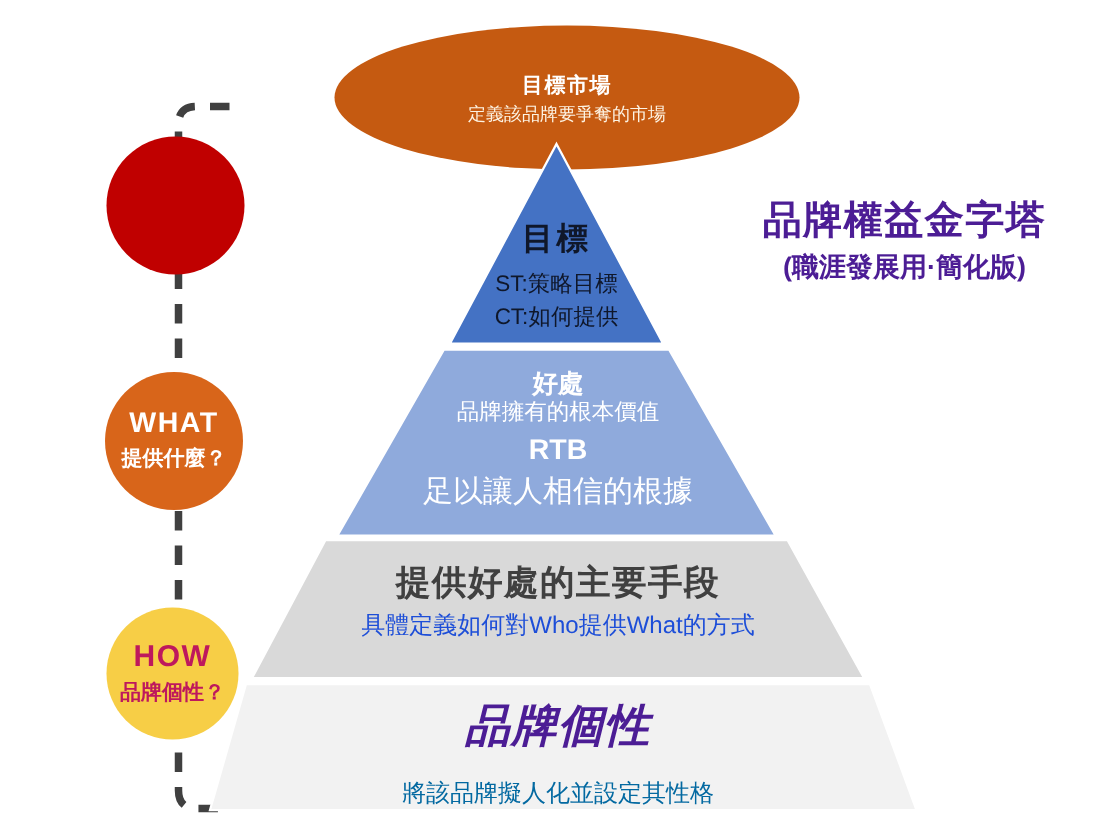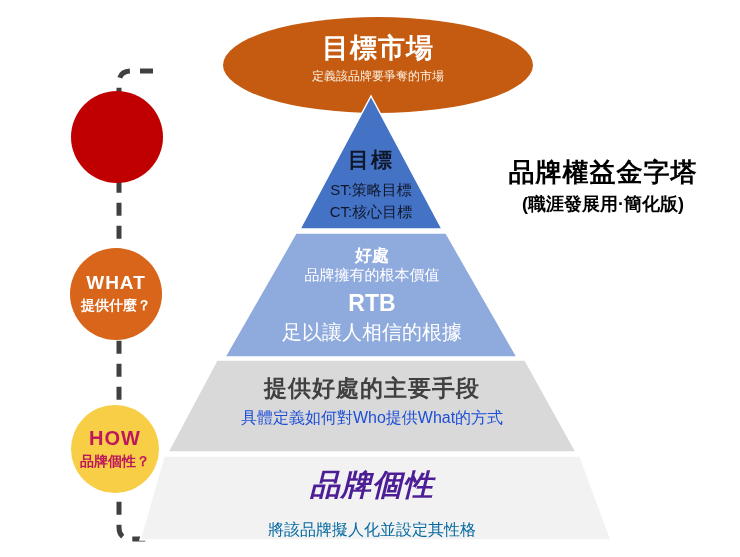--- a/index.html
+++ b/index.html
@@ -4,31 +4,31 @@
 <style>
   html,body{margin:0;padding:0;background:#ffffff;}
   .stage{
     position:relative;width:740px;height:557px;background:#ffffff;overflow:hidden;
     font-family:"Liberation Sans","DejaVu Sans",sans-serif;
   }
   .shapes{position:absolute;left:0;top:0;}
   .txt{position:absolute;text-align:center;line-height:1.25;}
   
   .ellipse-text{left:228px;top:32px;width:300px;color:#ffffff;}
-  .ellipse-text .t1{font-size:27px;font-weight:bold;letter-spacing:1px;}
+  .ellipse-text .t1{font-size:14px;font-weight:bold;letter-spacing:1px;margin-top:16px;}
   .ellipse-text .t2{font-size:12px;margin-top:3px;color:#fdf3e3;}
   
   .layer1-text{left:271px;top:147px;width:200px;color:#0f172a;}
   .layer1-text .t1{font-size:21px;font-weight:bold;letter-spacing:2px;}
   .layer1-text .t2{font-size:15px;margin-top:6px;line-height:1.45;}
   
   .layer2-text{left:222px;top:247px;width:300px;color:#ffffff;}
   .layer2-text .t1{font-size:17px;font-weight:bold;line-height:1.1;}
   .layer2-text .t2{font-size:15px;line-height:1.2;}
-  .layer2-text .t3{font-size:23px;font-weight:bold;margin-top:6px;line-height:1.15;}
+  .layer2-text .t3{font-size:19px;font-weight:bold;margin-top:6px;line-height:1.15;}
   .layer2-text .t4{font-size:20px;margin-top:4px;}
   
   .layer3-text{left:192px;top:374px;width:360px;}
   .layer3-text .t1{font-size:23px;font-weight:bold;color:#404040;letter-spacing:1px;}
   .layer3-text .t2{font-size:16px;color:#1d4ed8;margin-top:5px;}
   
   .layer4-text{left:172px;top:466px;width:400px;}
   .layer4-text .t1{font-size:30px;font-weight:bold;color:#4c1d95;letter-spacing:1px;font-style:italic;}
   .layer4-text .t2{font-size:16px;color:#0369a1;margin-top:16px;}
   
@@ -36,21 +36,21 @@
   .who-text{left:57px;top:113px;color:#ffffff;}
   .who-text .q{font-size:15px;margin-top:2px;}
   .who-text .lbl{font-size:21px;letter-spacing:1px;}
   .what-text{left:56px;top:271px;color:#ffffff;}
   .what-text .lbl{font-size:19px;letter-spacing:1px;}
   .what-text .q{font-size:14px;margin-top:2px;}
   .how-text{left:55px;top:426px;color:#be185d;}
   .how-text .lbl{font-size:20px;letter-spacing:1px;}
   .how-text .q{font-size:14px;margin-top:2px;}
   
-  .heading{left:480px;top:156px;width:246px;color:#000000;}
+  .heading{left:480px;top:130px;width:246px;color:#4c1d95;}
   .heading .t1{font-size:26px;font-weight:800;letter-spacing:1px;}
   .heading .t2{font-size:18px;font-weight:bold;margin-top:4px;}
 </style>
 </head>
 <body>
 
 <div class="stage">
 
   <svg class="shapes" width="740" height="557" viewBox="0 0 740 557">
 
@@ -73,21 +73,21 @@
 
   <div class="txt ellipse-text">
     <div class="t1">目標市場</div>
     <div class="t2">定義該品牌要爭奪的市場</div>
   </div>
 
   <div class="txt layer1-text">
     <div class="t1">目標</div>
     <div class="t2">
       <div>ST:策略目標</div>
-      <div>CT:核心目標</div>
+      <div>CT:如何提供</div>
     </div>
   </div>
 
   <div class="txt layer2-text">
     <div class="t1">好處</div>
     <div class="t2">品牌擁有的根本價值</div>
     <div class="t3">RTB</div>
     <div class="t4">足以讓人相信的根據</div>
   </div>
 

